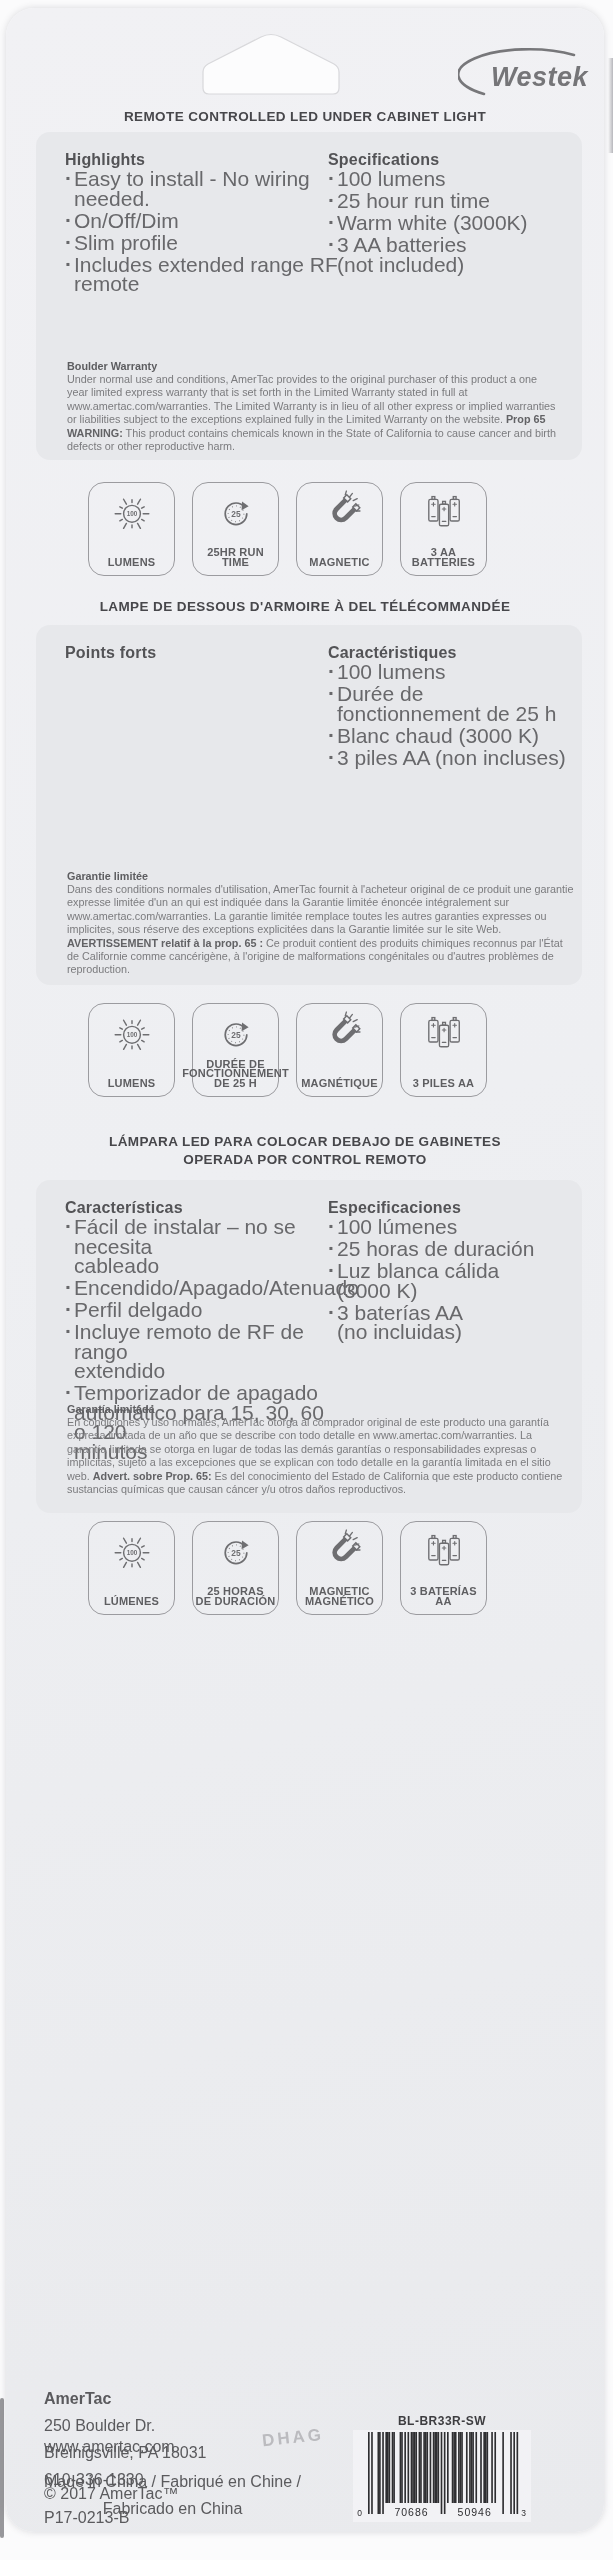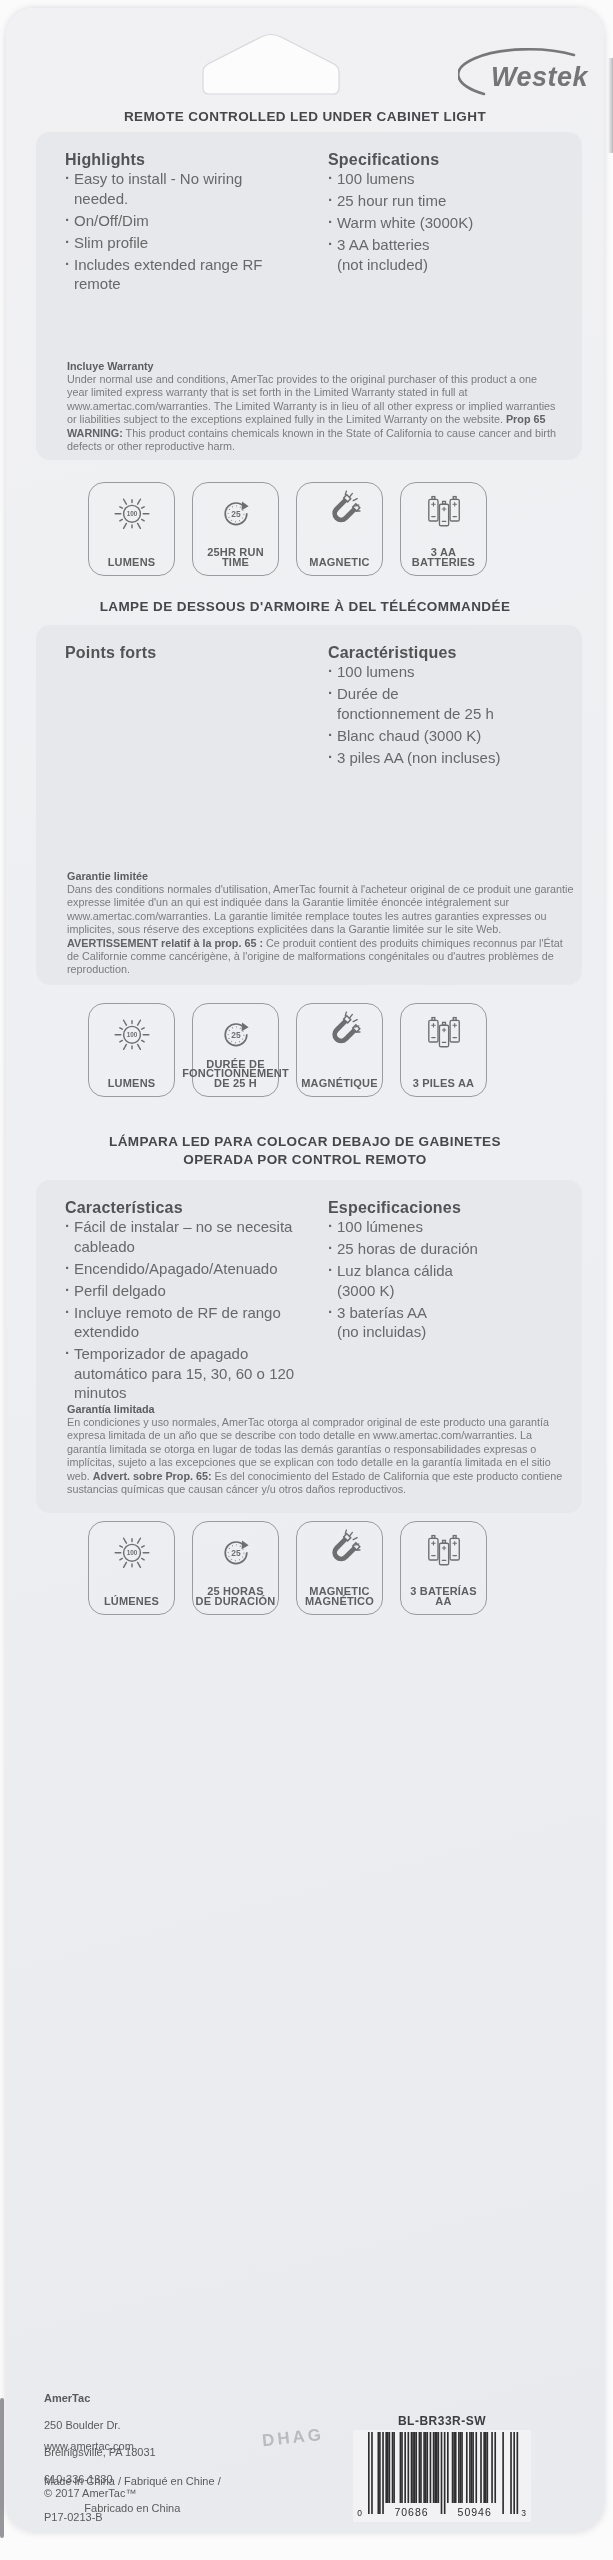--- a/index.html
+++ b/index.html
@@ -31,21 +31,21 @@
   .sec--en .panel{top:24px;height:328px;}
   .sec--fr .panel{top:27px;height:360px;}
   .sec--es .panel{top:47px;height:333px;}
   .col-h{position:absolute;top:11px;font-size:16px;font-weight:bold;color:#535356;letter-spacing:.2px;margin-top:8px;}
   .col-h--left{left:29px;} .col-h--right{left:292px;}
   .col{position:absolute;top:37px;}
   .col--left{left:29px;width:276px;}
   .col--right{left:292px;width:252px;}
   .bullet{
     position:relative;padding-left:9px;margin-bottom:2.5px;
-    font-size:15px;line-height:19.5px;color:#68686b;white-space:pre-line;
+    font-size:21px;line-height:19.5px;color:#68686b;white-space:pre-line;
   }
   .bullet::before{content:"·";position:absolute;left:0;top:-1px;font-weight:bold;color:#68686b;}
   .warranty{position:absolute;left:31px;}
   .sec--en .warranty{top:228px;width:492px;}
   .sec--fr .warranty{top:245px;width:510px;}
   .sec--es .warranty{top:215px;width:500px;margin-top:8px;}
   .w-h{font-size:10.8px;font-weight:bold;color:#5d5d60;margin-bottom:1px;}
   .w-b{font-size:10.8px;line-height:13.4px;color:#7b7b7e;}
   .w-b b{color:#626265;}
 
@@ -56,21 +56,21 @@
     border:1.5px solid #9b9b9f;border-radius:16px;
     display:flex;flex-direction:column;align-items:center;justify-content:space-between;
     padding:6px 2px 8px;
   }
   .tile-icon{width:48px;height:48px;flex:0 0 auto;}
   .tile-label{
     font-size:11px;line-height:9.5px;font-weight:bold;color:#5e5e61;
     text-align:center;white-space:pre-line;letter-spacing:.2px;
   }
 
-  .footer-text{position:absolute;left:38px;font-size:11px;line-height:13.5px;color:#5a5a5d;white-space:pre-line;}
+  .footer-text{position:absolute;left:38px;font-size:16px;line-height:13.5px;color:#5a5a5d;white-space:pre-line;}
   .addr{top:2370px;}
   .addr .company{font-weight:bold;}
   .website{top:2432px;}
   .made{top:2453px;text-align:center;}
   .copy{top:2479px;}
   .pn{top:2503px;}
   .stamp{
     position:absolute;left:256px;top:2420px;
     font-size:17px;font-weight:bold;color:#b3b3b7;letter-spacing:3px;
     transform:rotate(-6deg);opacity:.85;
@@ -151,21 +151,21 @@
 remote</div>
       </div>
       <div class="col col--right">
         <div class="bullet">100 lumens</div>
         <div class="bullet">25 hour run time</div>
         <div class="bullet">Warm white (3000K)</div>
         <div class="bullet">3 AA batteries
 (not included)</div>
       </div>
       <div class="warranty">
-        <div class="w-h">Incluye Warranty</div>
+        <div class="w-h">Boulder Warranty</div>
         <div class="w-b"><span>Under normal use and conditions, AmerTac provides to the original purchaser of this product a one year limited express warranty that is set forth in the Limited Warranty stated in full at www.amertac.com/warranties.  The Limited Warranty is in lieu of all other express or implied warranties or liabilities subject to the exceptions explained fully in the Limited Warranty on the website. </span><b>Prop 65 WARNING:</b><span> This product contains chemicals known in the State of California to cause cancer and birth defects or other reproductive harm.</span></div>
       </div>
     </div>
   </div>
 
   <div class="sec sec--fr">
     <div class="sec-title">LAMPE DE DESSOUS D'ARMOIRE À DEL TÉLÉCOMMANDÉE</div>
     <div class="panel">
       <div class="col-h col-h--left">Points forts</div>
       <div class="col-h col-h--right">Caractéristiques</div>

